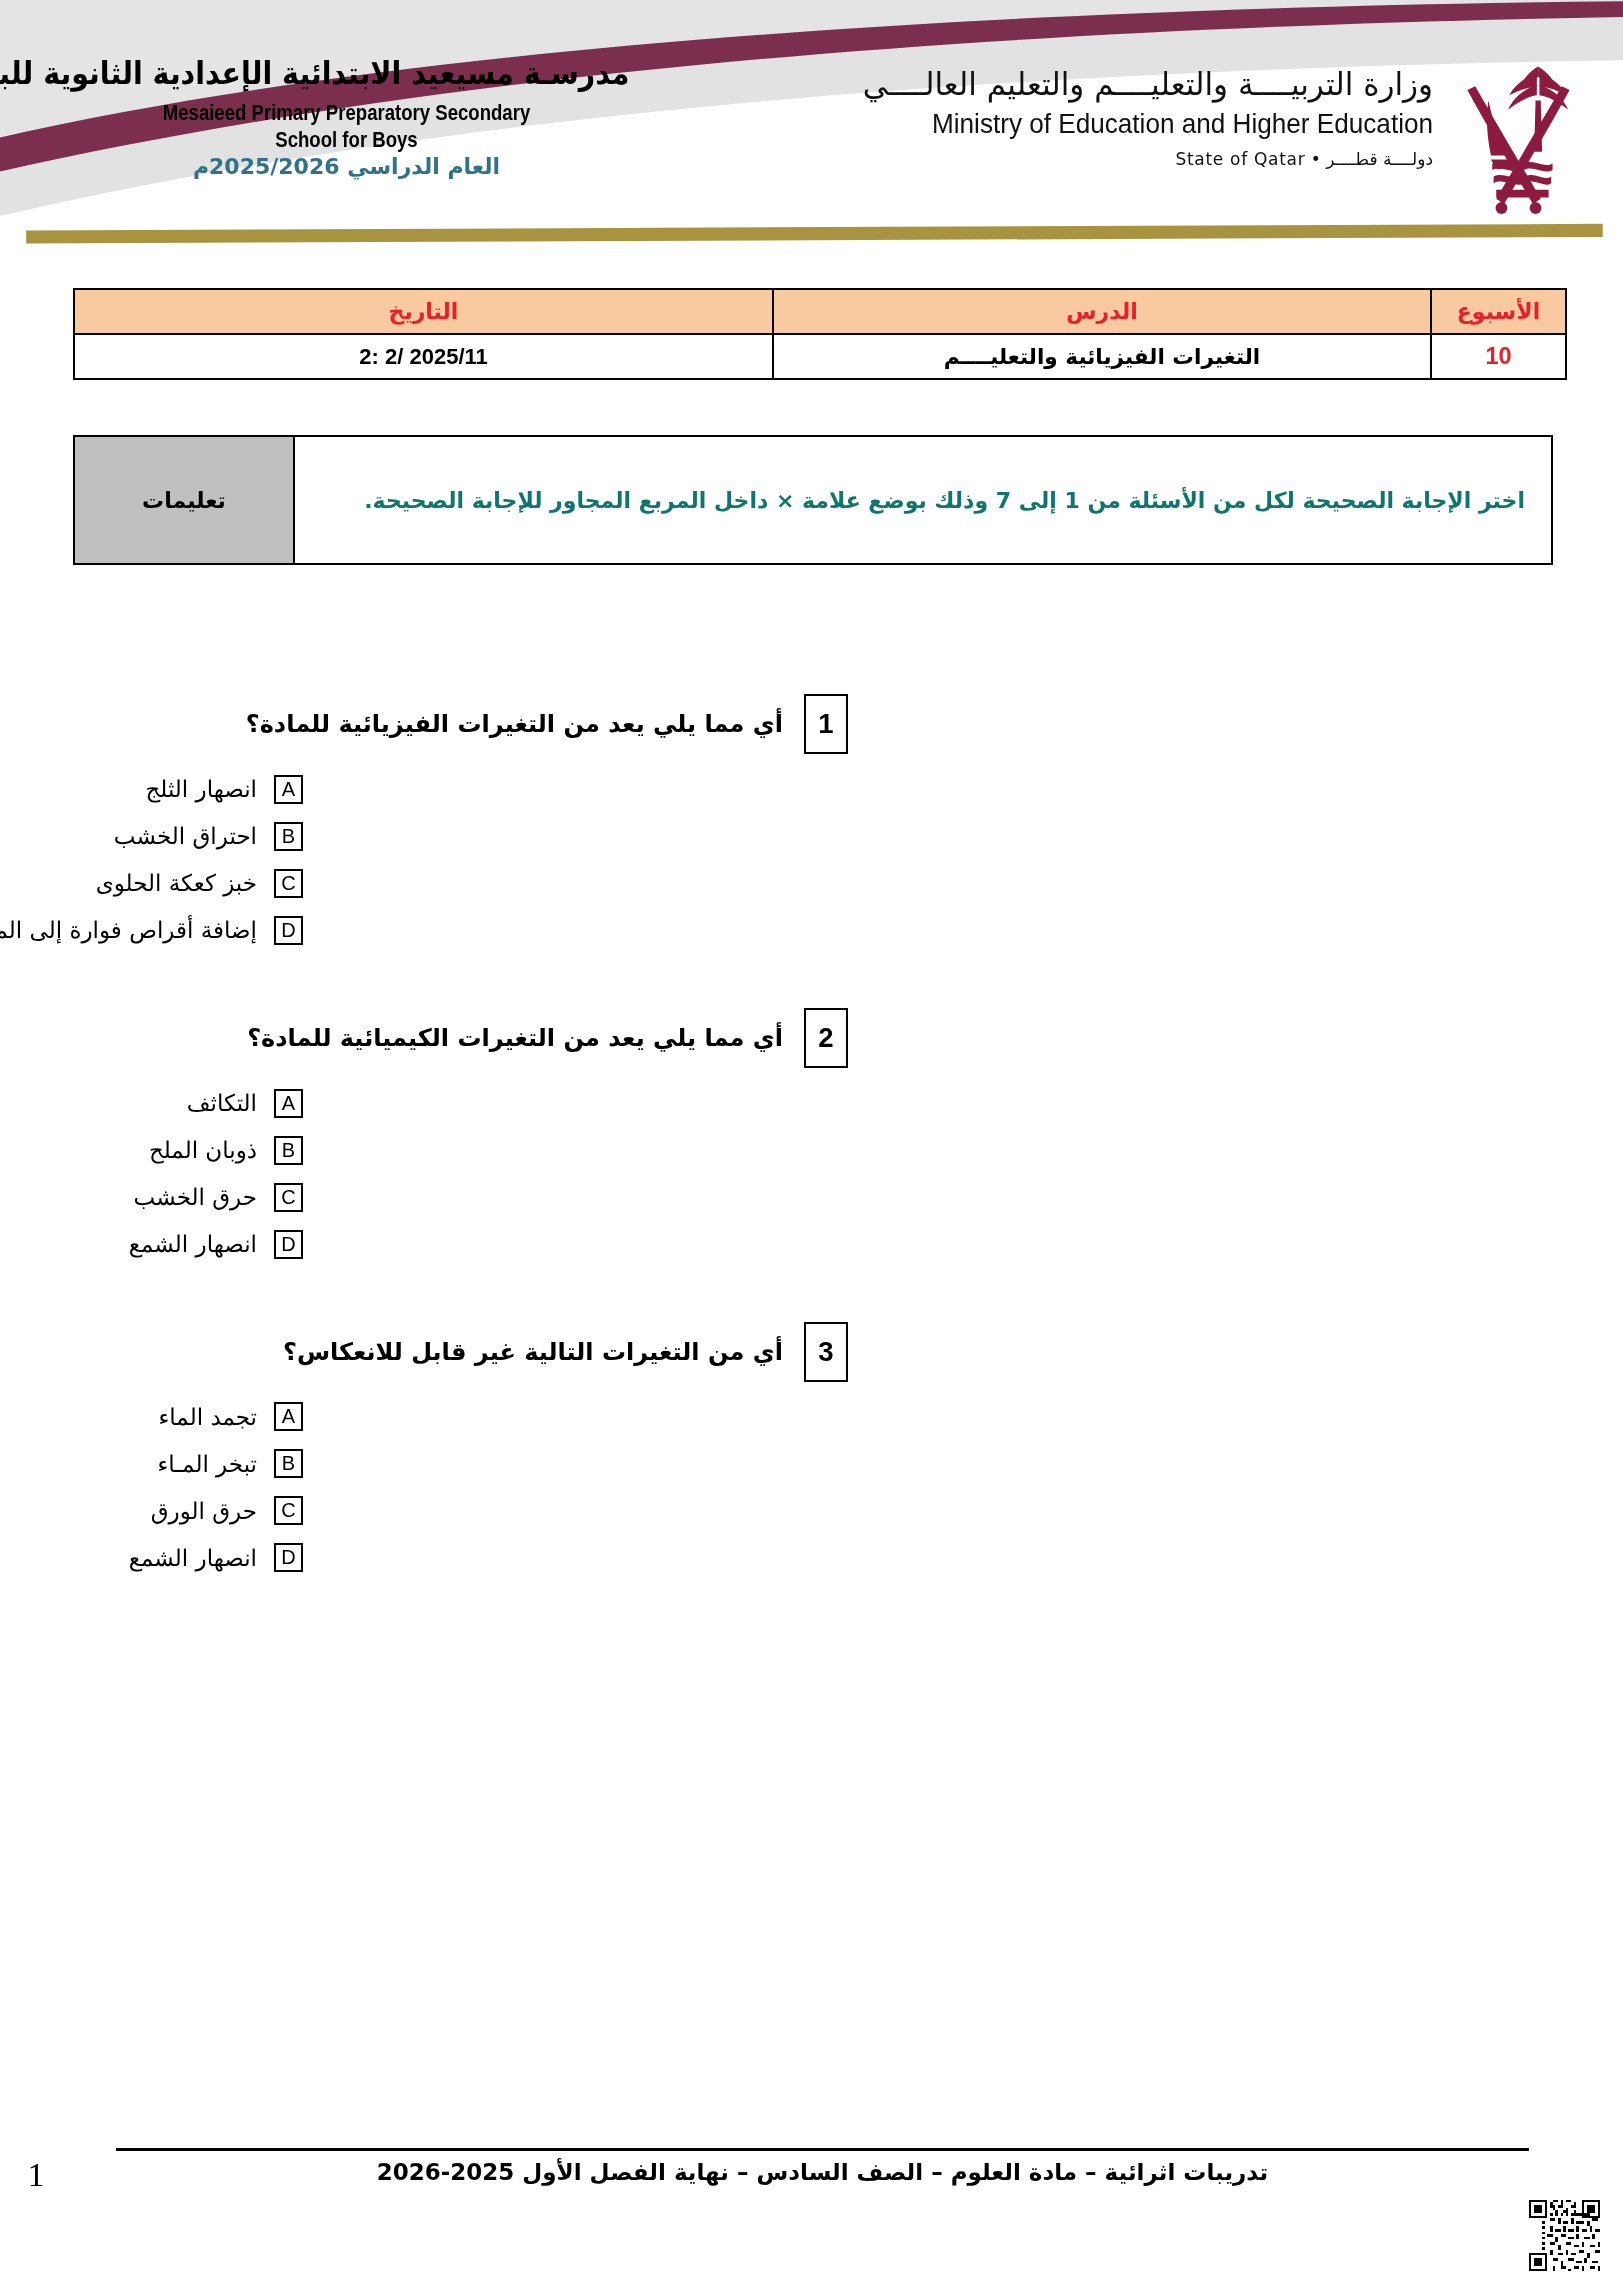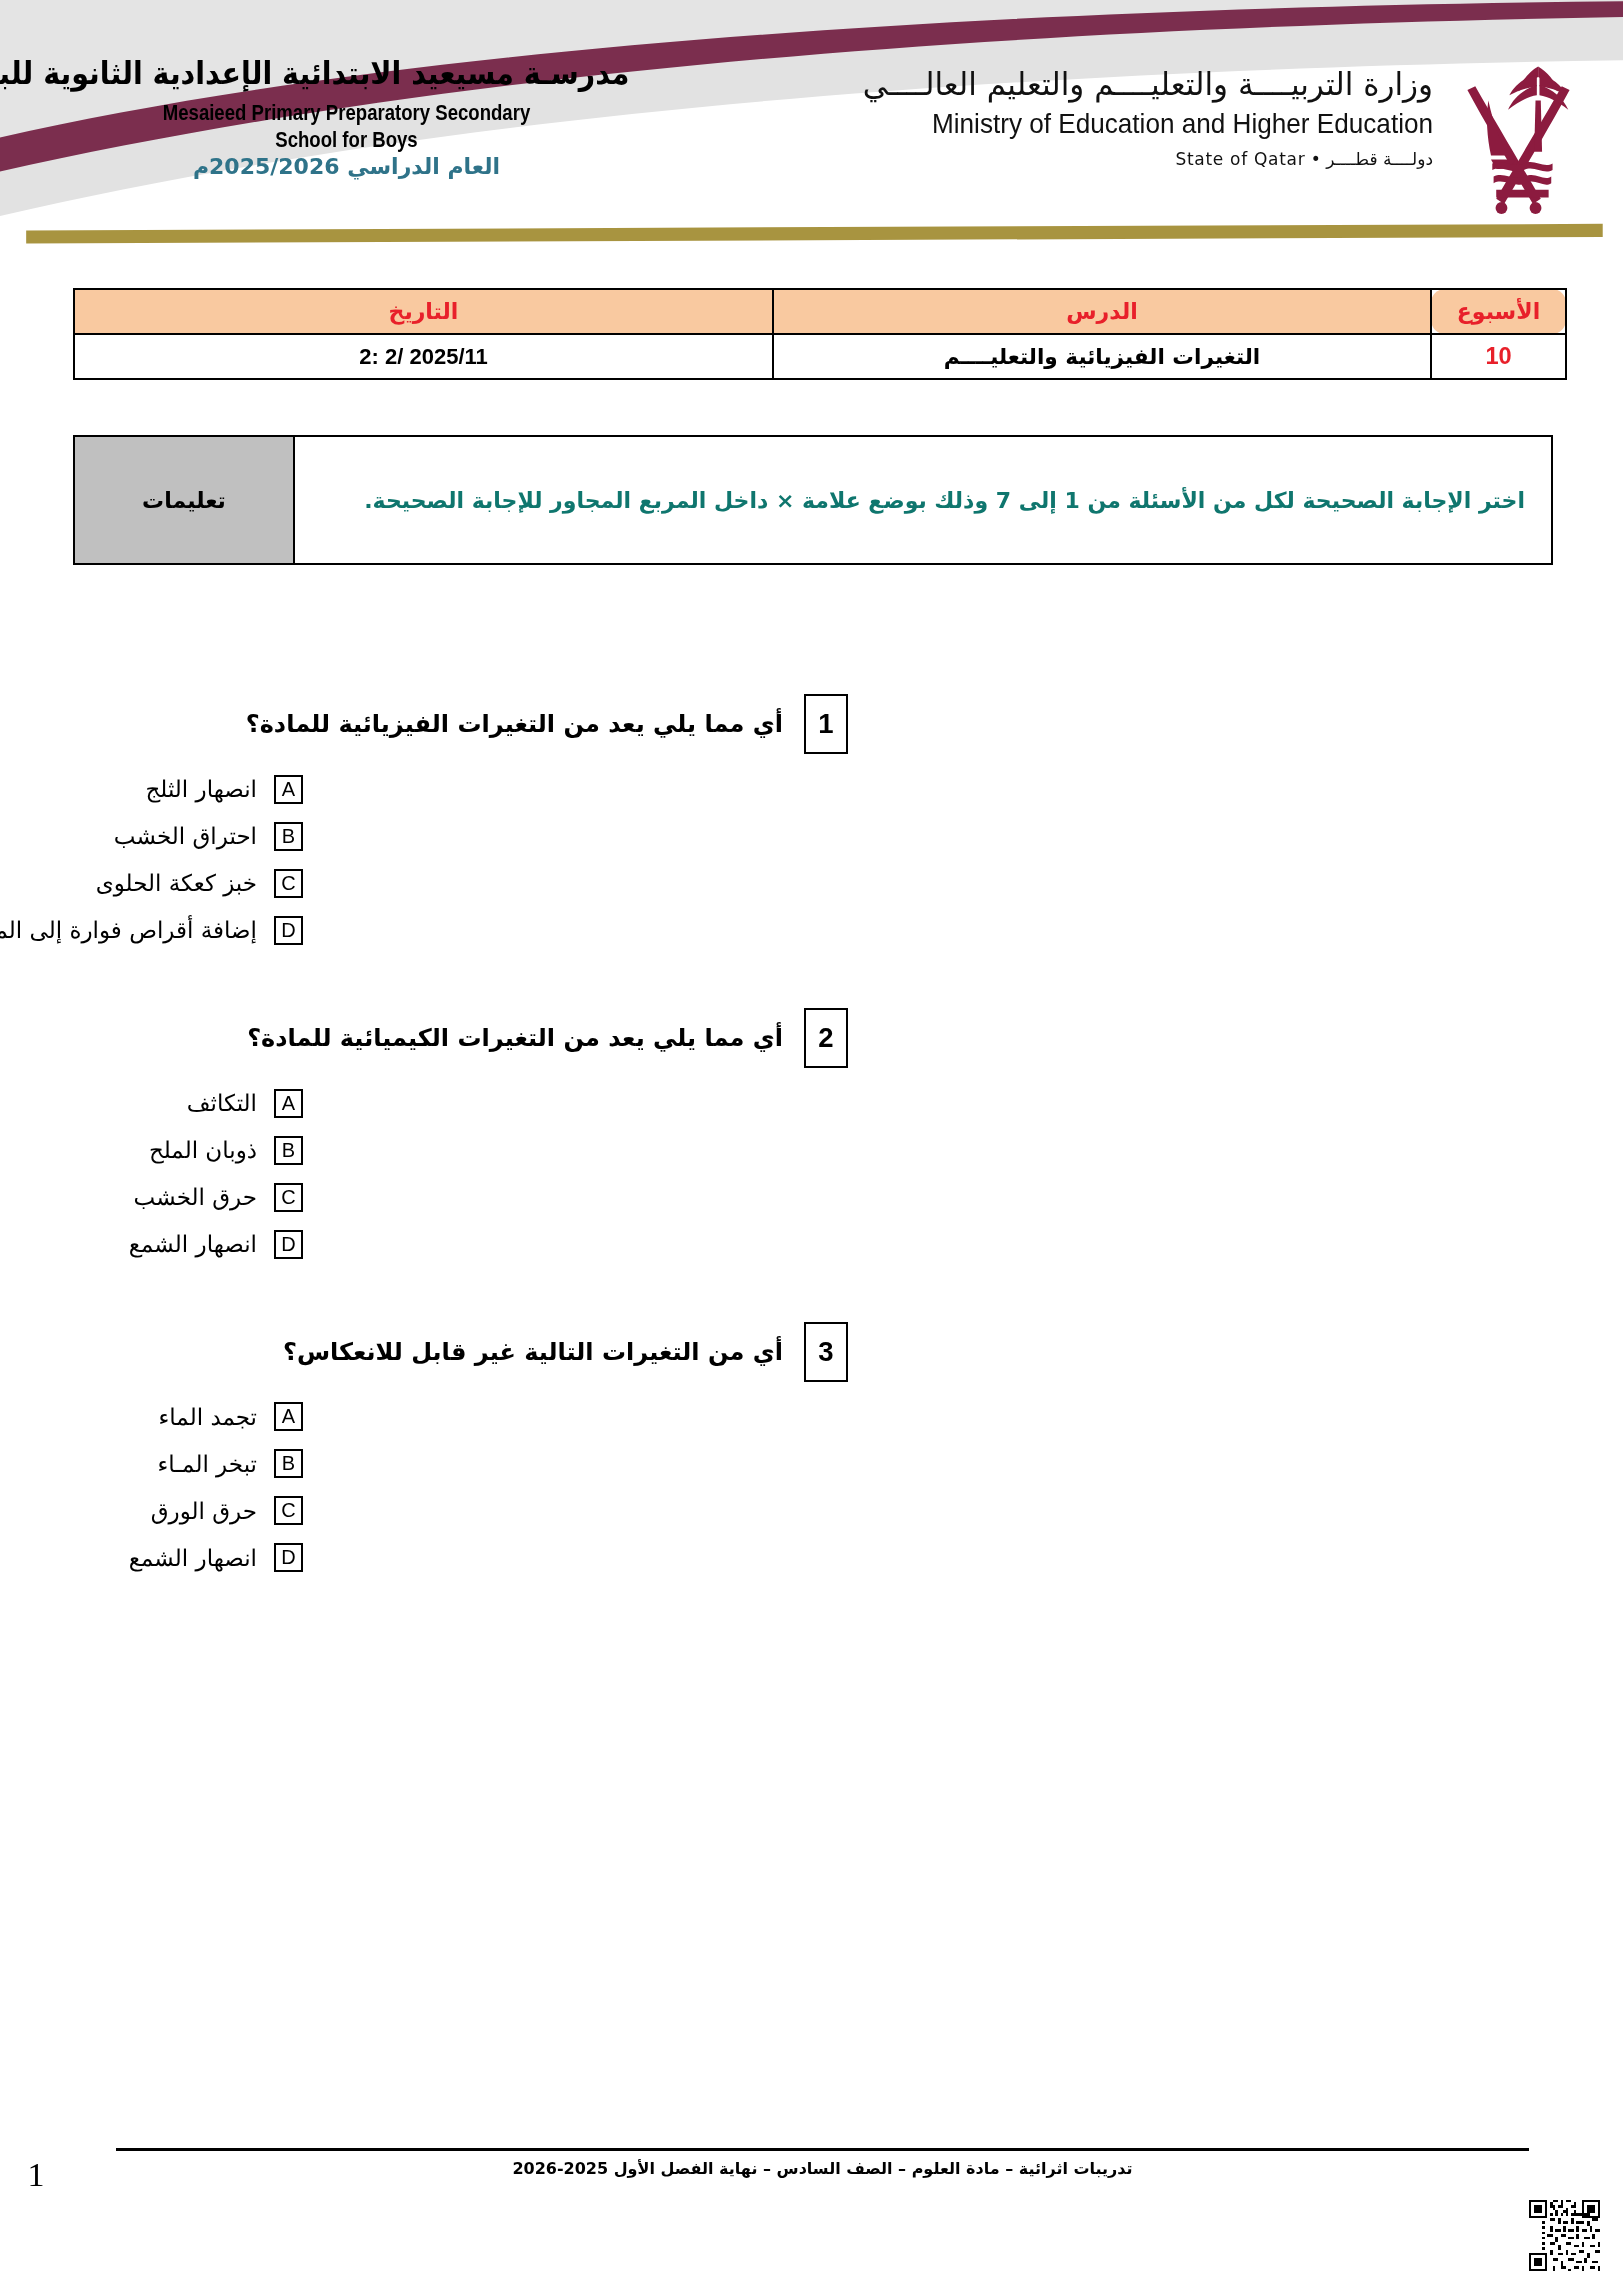--- a/index.html
+++ b/index.html
@@ -149,21 +149,21 @@
   }
   .info-table td.week-val {
     color: #e8202a;
     font-size: 23.6px;
     font-family: "Liberation Sans", sans-serif;
   }
   .info-table td.date-val {
     font-family: "Liberation Sans", sans-serif;
     font-size: 22px;
   }
-  .col-week { width: 131px; border-radius: 14px; }
+  .col-week { width: 131px; }
   .col-lesson { width: 654px; }
   .col-date { width: 695px; }
 
   
   .instr-table {
     position: absolute;
     left: 73px;
     top: 435px;
     width: 1480px;
     border-collapse: collapse;
@@ -283,21 +283,21 @@
     height: 3.3px;
     background: #000000;
   }
   .footer-text {
     position: absolute;
     left: 116px;
     top: 2159px;
     width: 1413px;
     text-align: center;
     font-family: "DejaVu Sans", sans-serif;
-    font-size: 16px;
+    font-size: 23px;
     font-weight: bold;
     color: #000000;
     direction: rtl;
     white-space: nowrap;
   }
   .page-num {
     position: absolute;
     left: 27.5px;
     top: 2156px;
     font-family: "Liberation Serif", serif;

